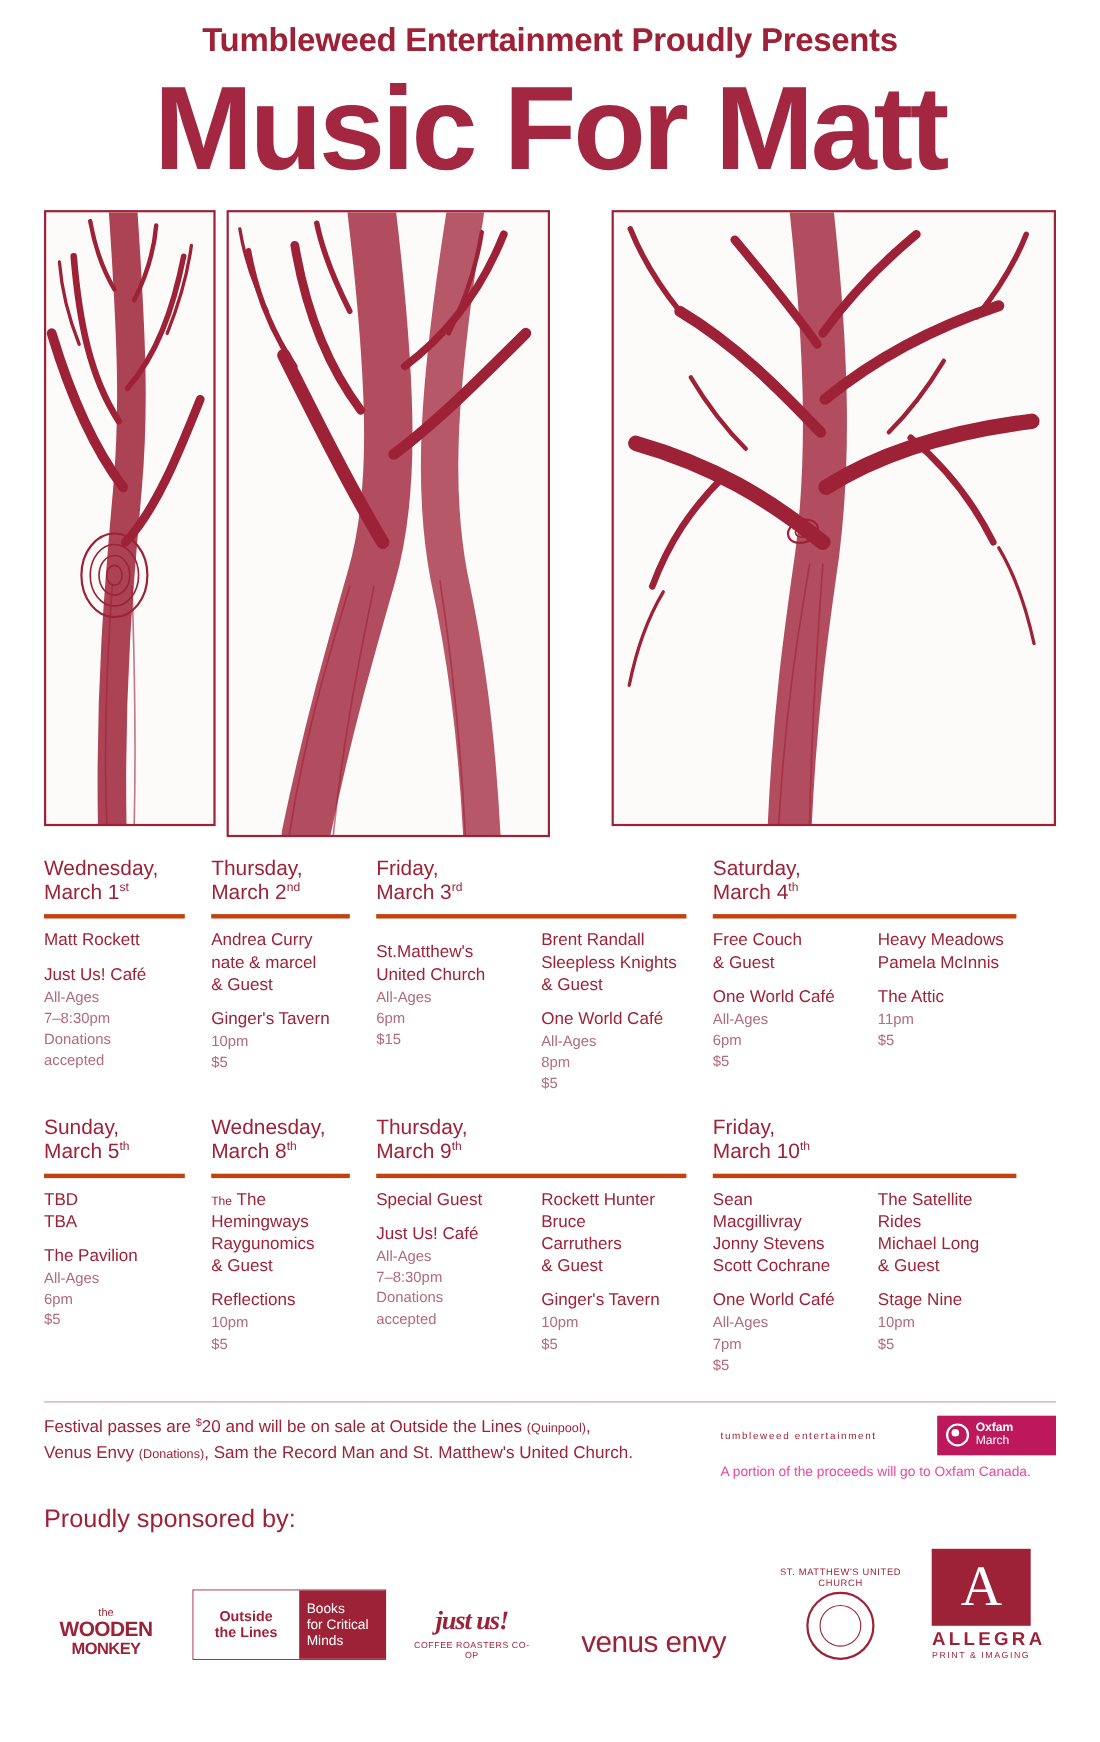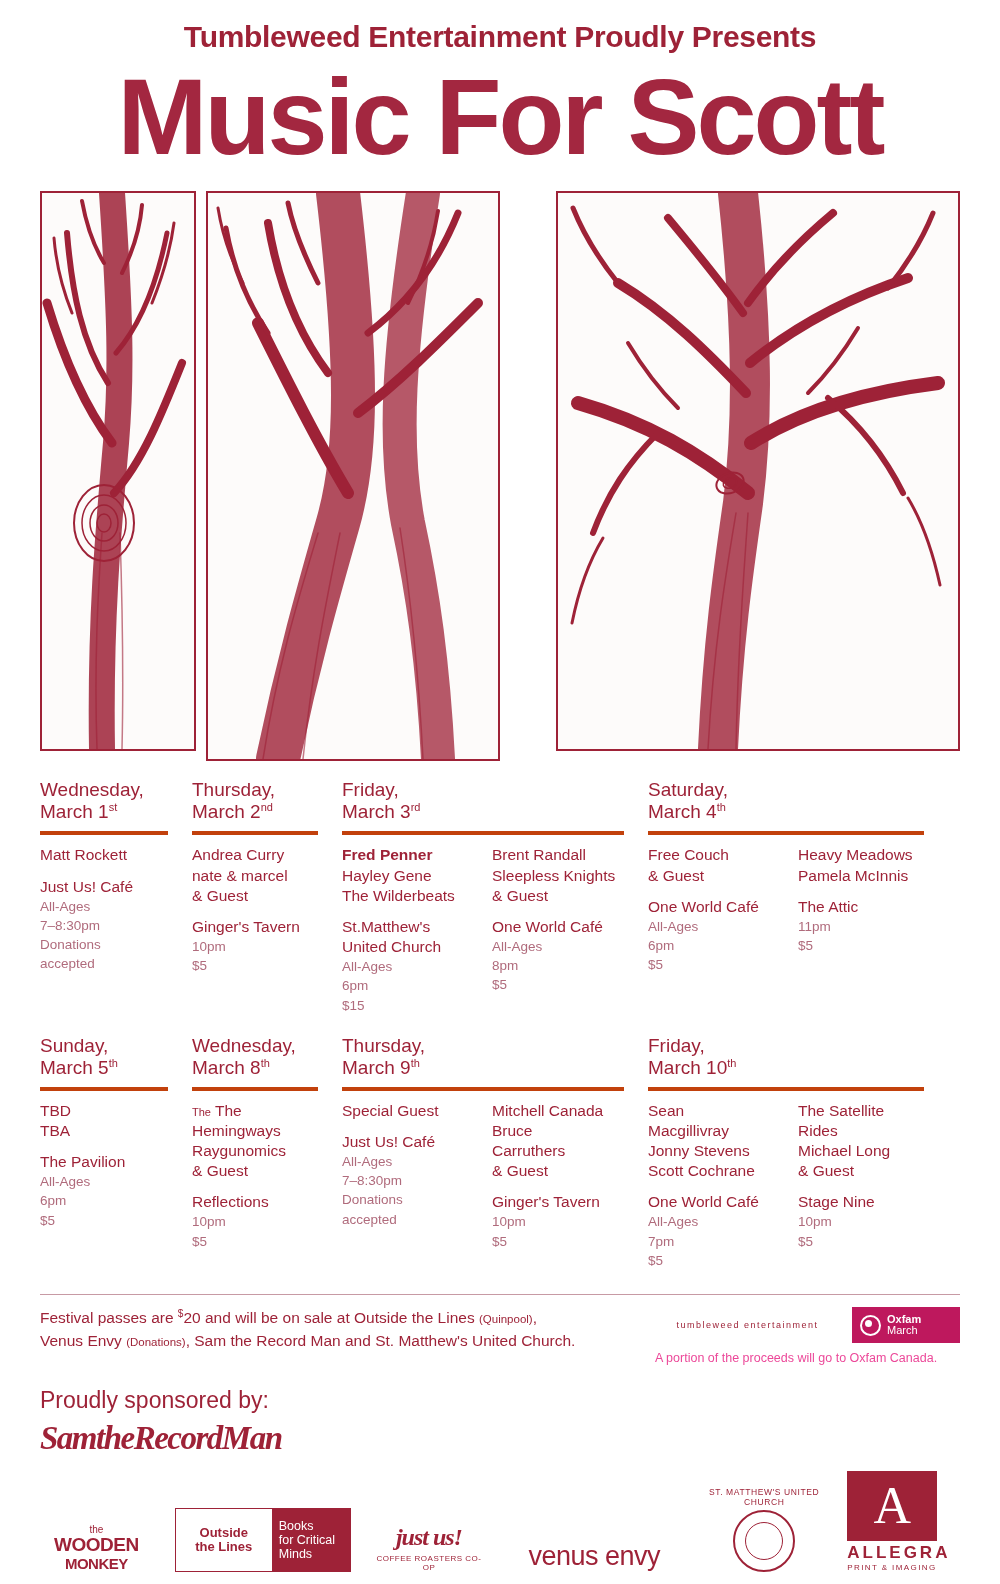--- a/index.html
+++ b/index.html
@@ -92,21 +92,21 @@
     font-size:15.5px;
     line-height:1.45;
     color:#9e2237;
   }
   .passtext .small{font-size:11.5px;}
   .passtext sup{font-size:10px;vertical-align:super;}
   .logosbox{margin-left:18px;}
   .logorow{display:flex;align-items:center;gap:12px;}
   .tw-logo{
     width:185px;height:30px;border:0;
-    display:flex;align-items:center;justify-content:center;
+    display:flex;align-items:center;
     font-size:9px;letter-spacing:1px;color:#9e2237;
   }
   .oxfam{
     width:108px;height:36px;background:#be185d;color:#ffffff;
     display:flex;align-items:center;gap:6px;padding-left:8px;box-sizing:border-box;
     font-size:11px;font-weight:bold;line-height:1.05;
   }
   .oxcircle{width:17px;height:17px;border-radius:50%;border:2px solid #fff;display:block;flex:none;position:relative;}
   .oxcircle::after{content:"";position:absolute;left:3px;top:3px;width:7px;height:7px;background:#fff;border-radius:50%;}
   .proceeds{font-size:12.5px;color:#ec4899;margin-top:8px;}
@@ -141,21 +141,21 @@
   .allegra .box{width:90px;height:70px;background:#9e2237;color:#fff;font-family:"Liberation Serif", serif;font-size:52px;line-height:70px;text-align:center;}
   .allegra .a1{font-size:17px;font-weight:bold;letter-spacing:3px;margin-top:2px;}
   .allegra .a2{font-size:8px;letter-spacing:1.4px;}
 </style>
 </head>
 <body>
 
 <div class="poster">
 
   <div class="presents">Tumbleweed Entertainment Proudly Presents</div>
-  <div class="bigtitle">Music For Scott</div>
+  <div class="bigtitle">Music For Matt</div>
 
   <div class="art">
     <div class="panel p1">
       <svg viewBox="0 0 152 556" preserveAspectRatio="none" aria-hidden="true">
         <g stroke="#9e2237" fill="none" stroke-linecap="round">
           <path d="M60 556 C58 430 66 340 74 250 C80 180 78 120 70 0" stroke-width="26" opacity="0.85"></path>
           <path d="M70 250 C40 210 20 160 5 110" stroke-width="9"></path>
           <path d="M72 300 C100 270 120 220 140 170" stroke-width="8"></path>
           <path d="M66 190 C40 150 30 100 25 40" stroke-width="6"></path>
           <path d="M74 160 C100 130 115 90 125 40" stroke-width="5"></path>
@@ -260,25 +260,20 @@
         </div>
       </div>
 
       <div class="daycol col-w3">
         <div class="dayhead">
           <span>Friday,</span>
           <span class="d2"><span>March 3</span><sup>rd</sup></span>
         </div>
         <div class="entries">
           <div class="entry">
-            <div class="acts">
-              <div class="hl">Fred Penner</div>
-              <div>Hayley Gene</div>
-              <div>The Wilderbeats</div>
-            </div>
             <div class="venue">St.Matthew's<br>United Church</div>
             <div class="meta">All-Ages</div>
             <div class="meta">6pm</div>
             <div class="meta">$15</div>
           </div>
           <div class="entry">
             <div class="acts">
               <div>Brent Randall</div>
               <div>Sleepless Knights</div>
               <div>&amp; Guest</div>
@@ -372,21 +367,21 @@
               <div>Special Guest</div>
             </div>
             <div class="venue">Just Us! Café</div>
             <div class="meta">All-Ages</div>
             <div class="meta">7–8:30pm</div>
             <div class="meta">Donations</div>
             <div class="meta">accepted</div>
           </div>
           <div class="entry">
             <div class="acts">
-              <div>Mitchell Canada</div>
+              <div>Rockett Hunter</div>
               <div>Bruce</div>
               <div>Carruthers</div>
               <div>&amp; Guest</div>
             </div>
             <div class="venue">Ginger's Tavern</div>
             <div class="meta">10pm</div>
             <div class="meta">$5</div>
           </div>
         </div>
       </div>
@@ -446,21 +441,20 @@
           </span>
         </div>
       </div>
       <div class="proceeds">A portion of the proceeds will go to Oxfam Canada.</div>
     </div>
   </div>
 
   <div class="sponsor-title">Proudly sponsored by:</div>
 
   <div class="sponsors">
-    <div class="srm">SamtheRecordMan</div>
 
     <div class="sprow">
       <div class="sp wooden">
         <div class="w1">the</div>
         <div class="w2">WOODEN</div>
         <div class="w3">MONKEY</div>
       </div>
 
       <div class="sp otl">
         <div class="left">Outside<br>the Lines</div>

